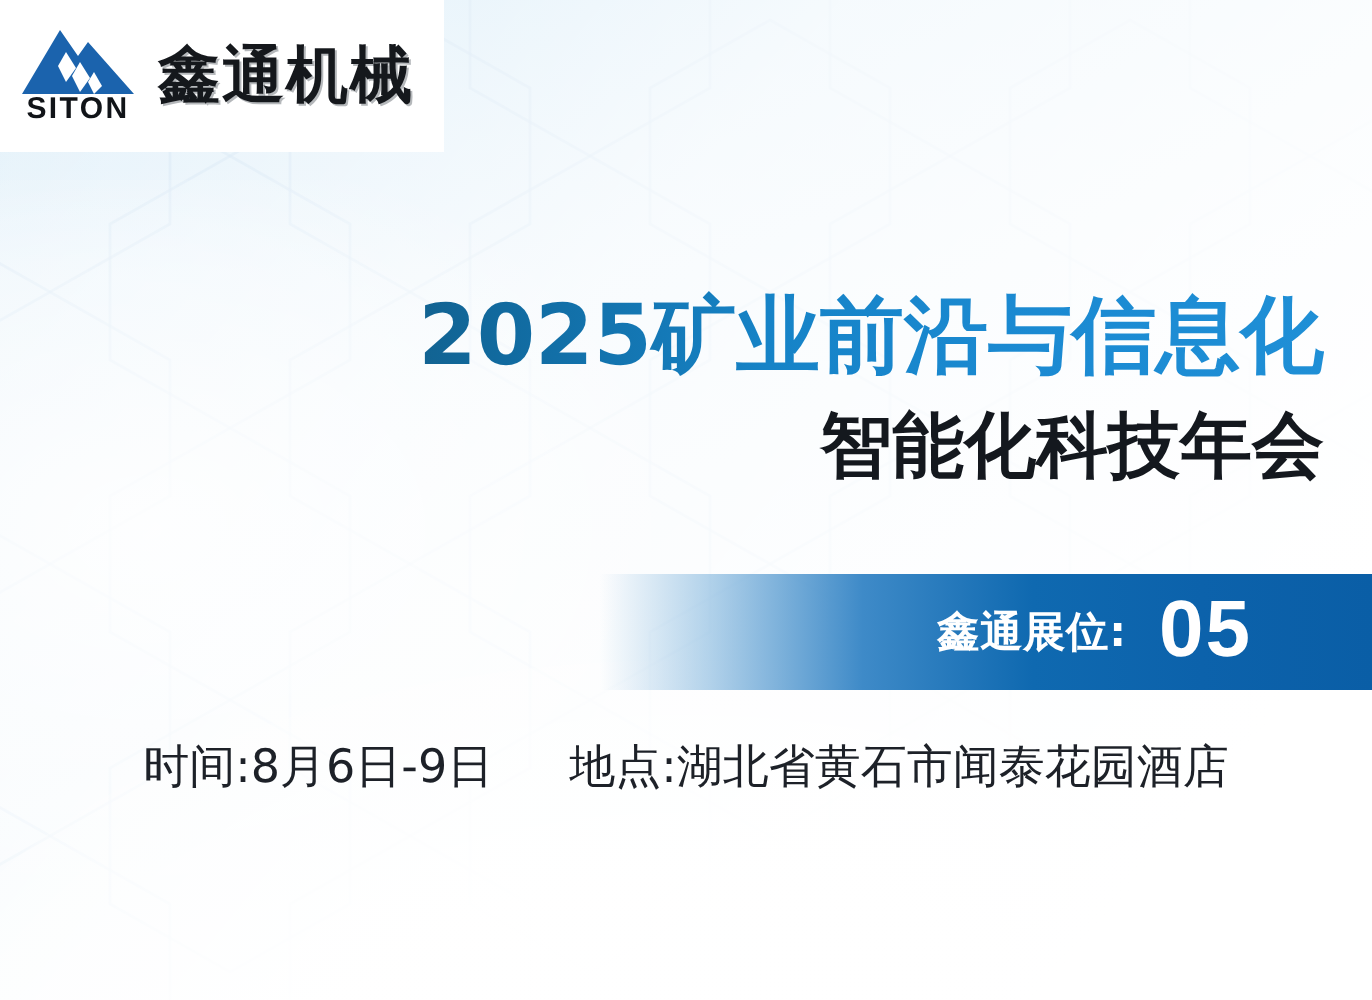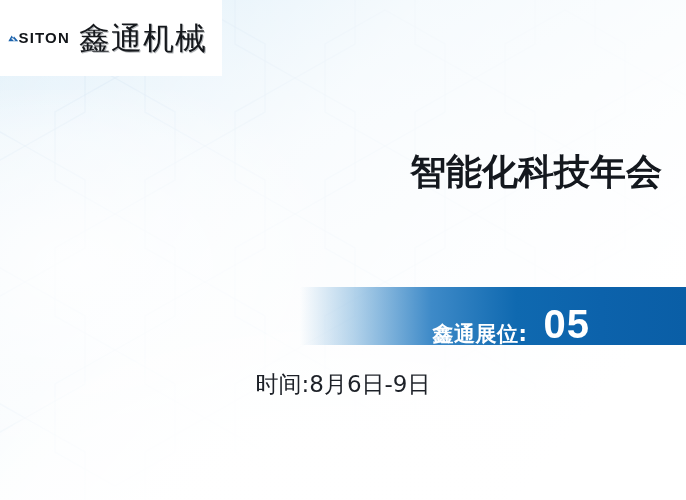--- a/index.html
+++ b/index.html
@@ -70,38 +70,38 @@
     align-items: center;
     padding-left: 8px;
     box-sizing: border-box;
   }
   .logo-mark {
     width: 62px;
     height: 56px;
     position: relative;
     flex: 0 0 auto;
     display: flex;
-    flex-direction: row;
+    flex-direction: column;
     align-items: center;
     justify-content: flex-start;
   }
   .logo-mark svg { display: block; }
   .logo-siton {
     font-family: "Liberation Sans", "DejaVu Sans", sans-serif;
     font-weight: 700;
     font-size: 15px;
     letter-spacing: 1.2px;
     color: #111418;
     line-height: 1;
     margin-top: -1px;
   }
   .logo-cn {
     margin-left: 9px;
     font-family: "DejaVu Sans", "Liberation Sans", sans-serif;
-    font-weight: 400;
+    font-weight: 700;
     font-size: 31px;
     letter-spacing: 1px;
     color: #15181c;
     line-height: 1;
     text-shadow: 1px 1px 0 rgba(120,125,132,0.55);
   }
 
   
   .headline {
     position: absolute;
@@ -137,23 +137,23 @@
 
   
   .booth-banner {
     position: absolute;
     left: 300px;
     right: 0;
     top: 287px;
     height: 58px;
     background: linear-gradient(90deg, rgba(230,243,251,0) 0%, rgba(118,175,218,0.55) 14%, rgba(52,132,197,0.95) 34%, #0f69b0 56%, #0c62ab 78%, #0a5ea6 100%);
     display: flex;
-    align-items: flex-end;
+    align-items: center;
     justify-content: flex-end;
-    padding-right: 96px;
+    padding-right: 60px;
     box-sizing: border-box;
   }
   .booth-label {
     font-family: "DejaVu Sans", "Liberation Sans", sans-serif;
     font-weight: 700;
     font-size: 21px;
     color: #ffffff;
     letter-spacing: 0.5px;
     line-height: 1;
   }
@@ -256,25 +256,27 @@
         <path d="M24 16 L29 24 L24 31 L20 23 Z" fill="#ffffff"></path>
         <path d="M31 21 L36 29 L31 36 L27 28 Z" fill="#ffffff"></path>
         <path d="M38 26 L42 33 L38 37 L35 31 Z" fill="#ffffff"></path>
       </svg>
       <div class="logo-siton">SITON</div>
     </div>
     <div class="logo-cn">鑫通机械</div>
   </div>
 
   <div class="headline">
+    <div class="headline-l1">2025矿业前沿与信息化</div>
     <div class="headline-l2">智能化科技年会</div>
   </div>
 
   <div class="booth-banner">
     <span class="booth-label">鑫通展位:</span>
     <span class="booth-number">05</span>
   </div>
 
   <div class="footer-info">
     <span class="footer-item">时间:8月6日-9日</span>
+    <span class="footer-item">地点:湖北省黄石市闻泰花园酒店</span>
   </div>
 
 </div>
 
 </body></html>

